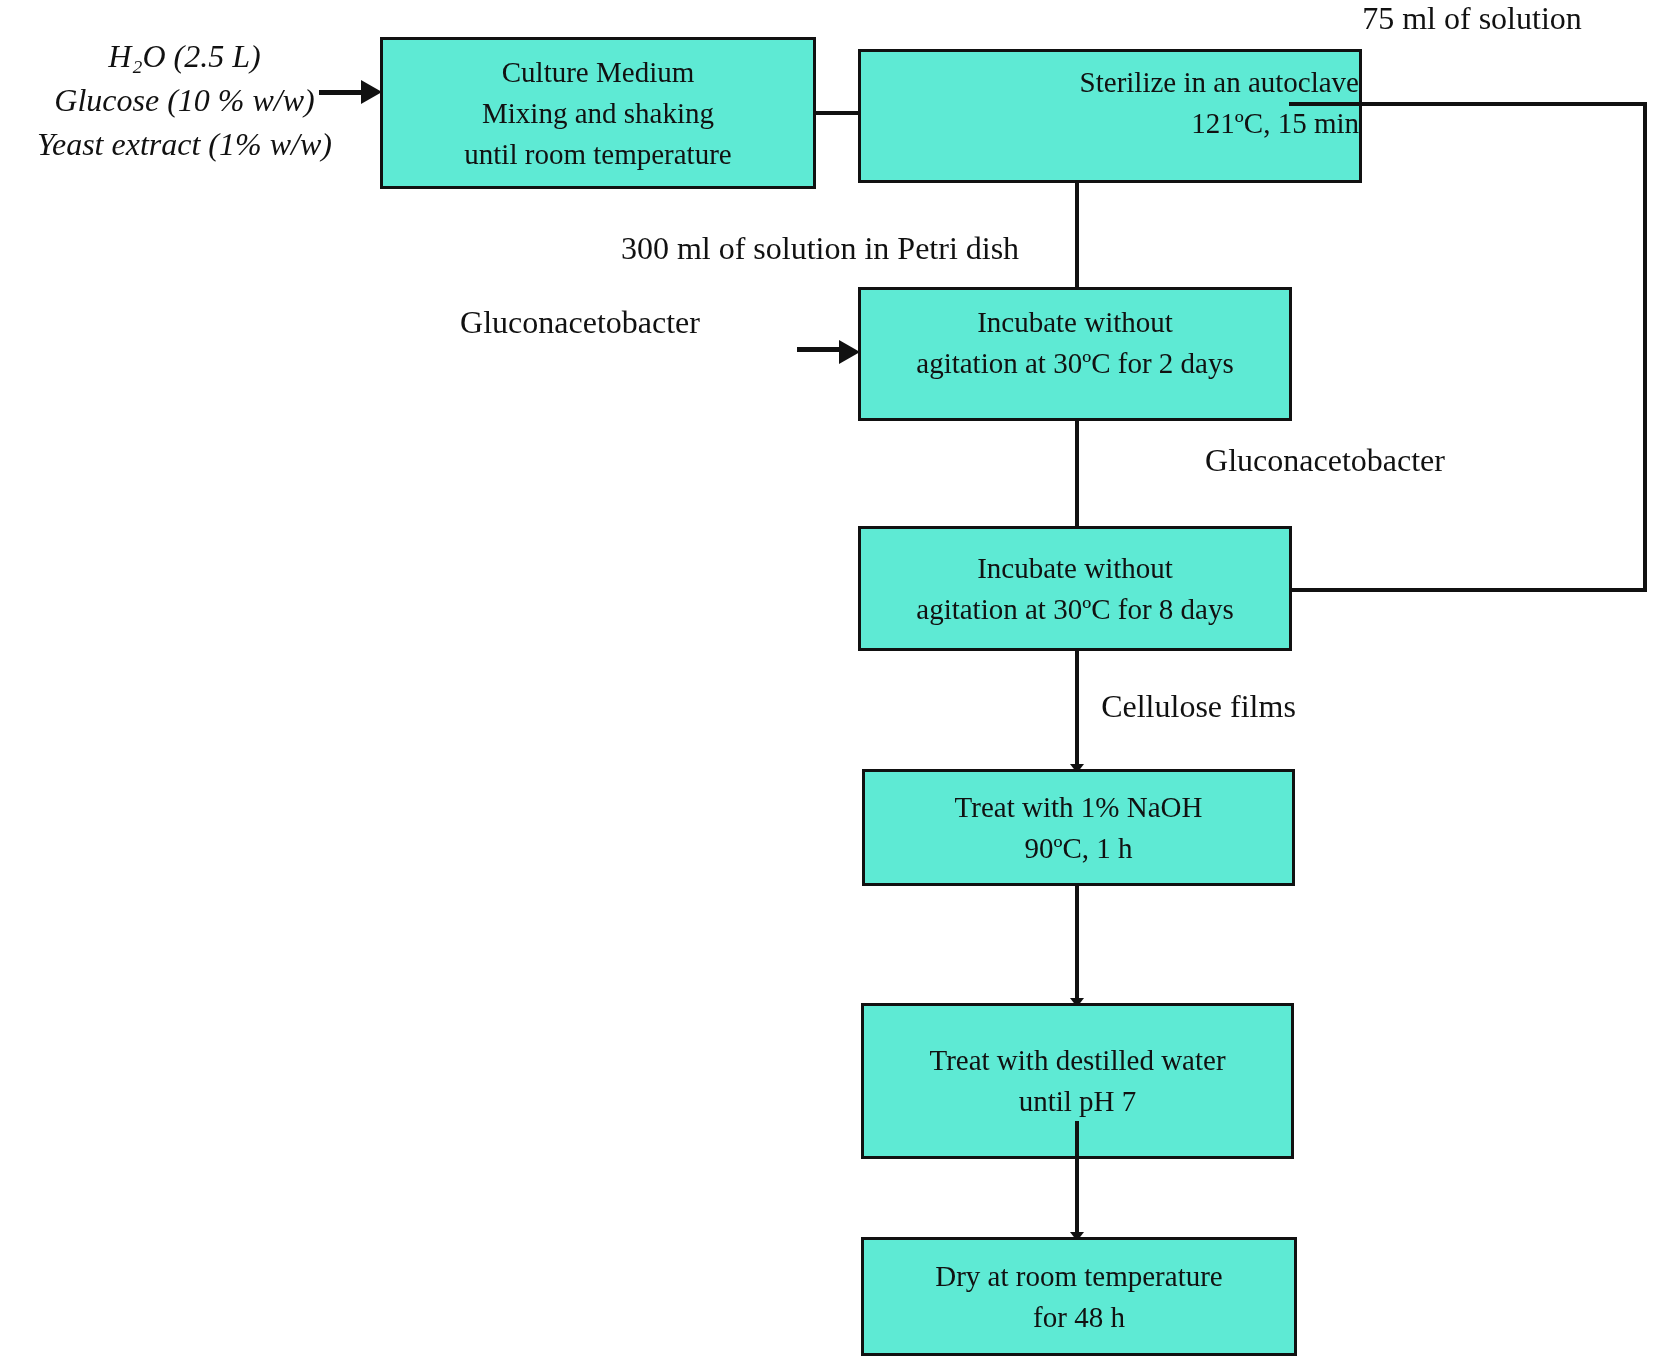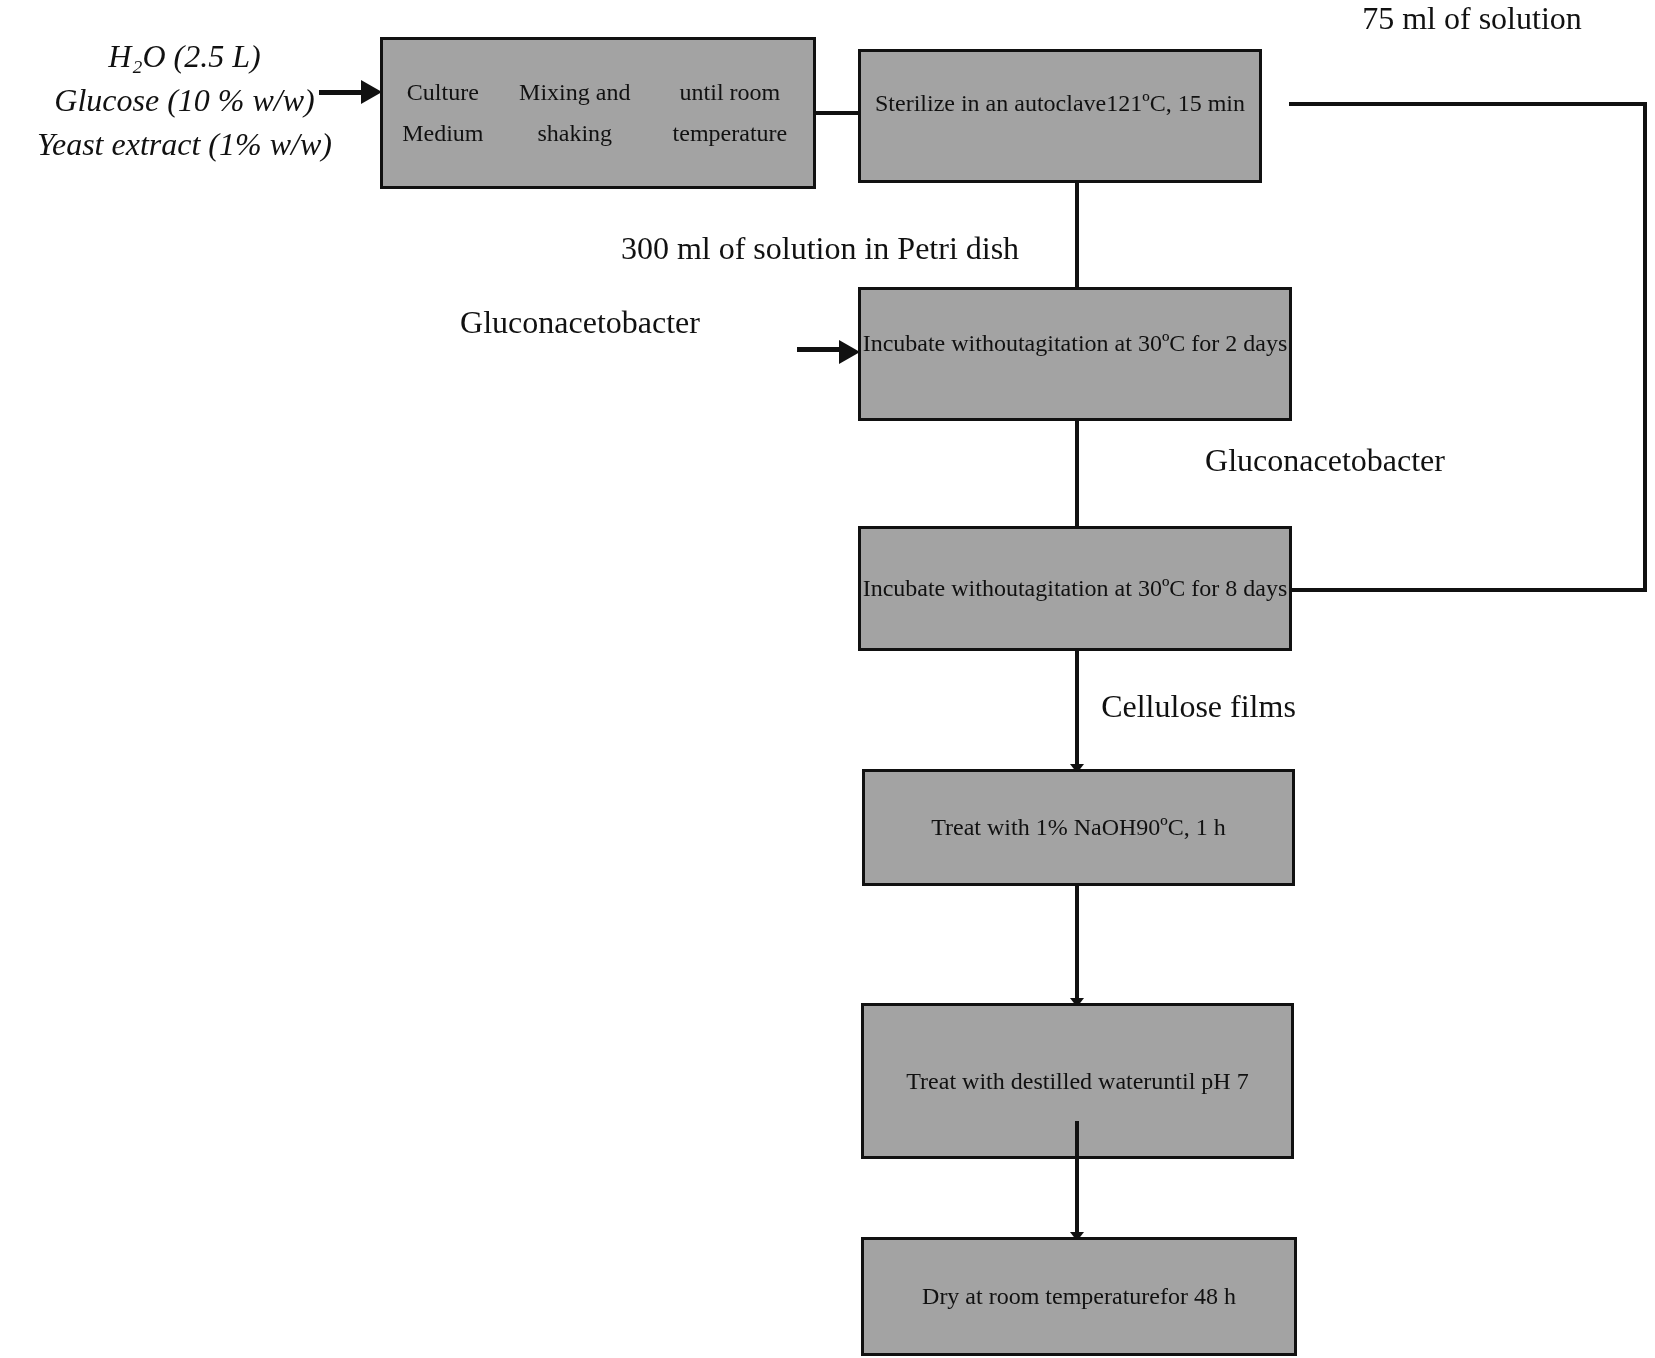--- a/index.html
+++ b/index.html
@@ -8,26 +8,27 @@
     width: 1655px;
     height: 1358px;
     background: #ffffff;
     font-family: "Liberation Serif", "DejaVu Serif", serif;
     color: #111111;
     overflow: hidden;
   }
   .box {
     position: absolute;
     border: 3px solid #111111;
-    background: #a3a3a3;
+    background: #5eead4;
     display: flex;
+    flex-direction: column;
     align-items: center;
     justify-content: center;
     text-align: center;
-    font-size: 24px;
+    font-size: 29px;
     line-height: 41px;
     box-sizing: border-box;
   }
   .label {
     position: absolute;
     text-align: center;
     font-size: 32px;
     line-height: 44px;
     white-space: nowrap;
   }
@@ -65,21 +66,21 @@
   <div class="arrow-head" style="left:361px; top:80px;"></div>
 
   <div class="box" style="left:380px; top:37px; width:436px; height:152px;">
     <div>Culture Medium</div>
     <div>Mixing and shaking</div>
     <div>until room temperature</div>
   </div>
 
   <div class="hline" style="left:816px; top:111px; width:42px; height:4px;"></div>
 
-  <div class="box pad-b26" style="left:858px; top:49px; width:404px; height:134px;">
+  <div class="box pad-b26" style="left:858px; top:49px; width:504px; height:134px;align-items:flex-end;">
     <div>Sterilize in an autoclave</div>
     <div>121ºC, 15 min</div>
   </div>
 
   <div class="label" style="left:1332px; top:-4px; width:280px;">
     <div>75 ml of solution</div>
   </div>
 
   <div class="hline" style="left:1289px; top:102px; width:358px; height:4px;"></div>
   <div class="vline" style="left:1643px; top:102px; width:4px; height:490px;"></div>

